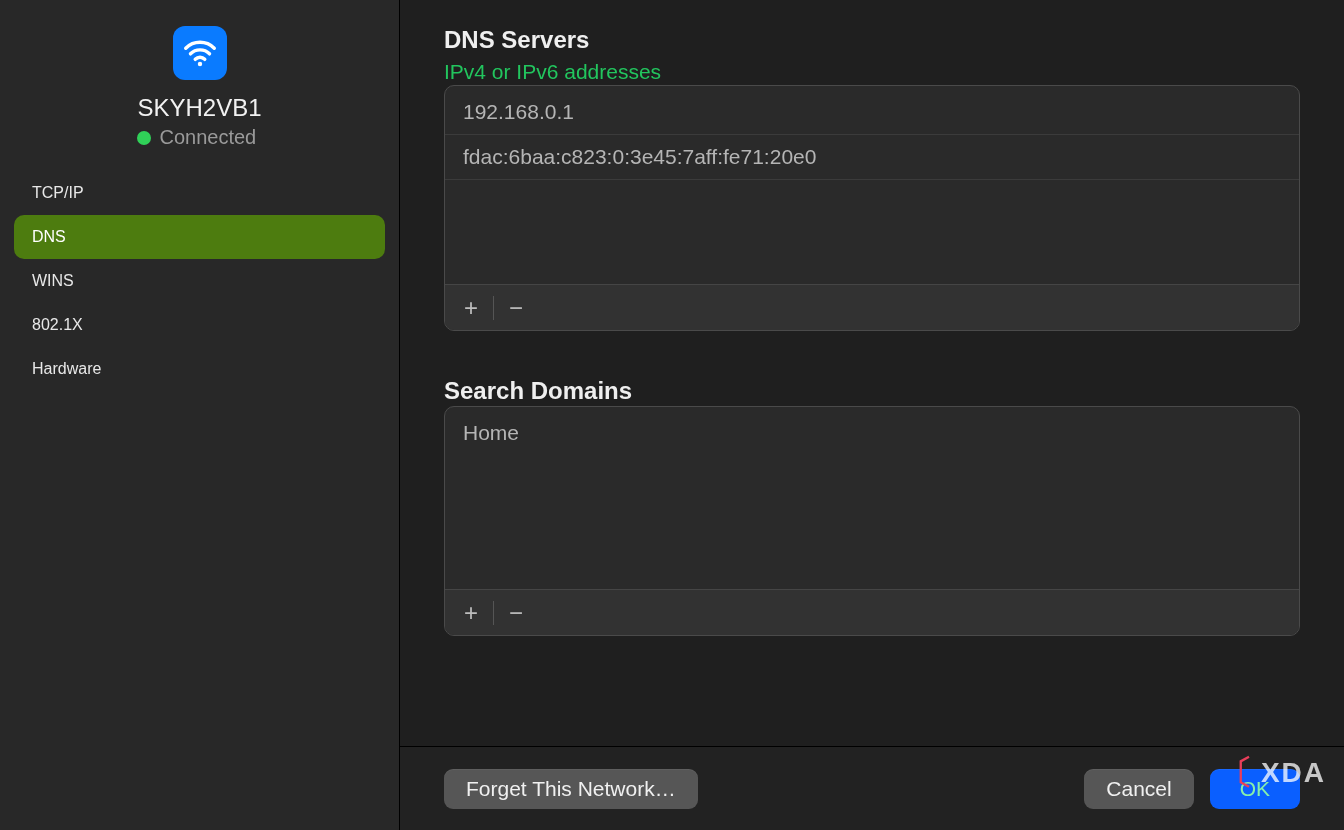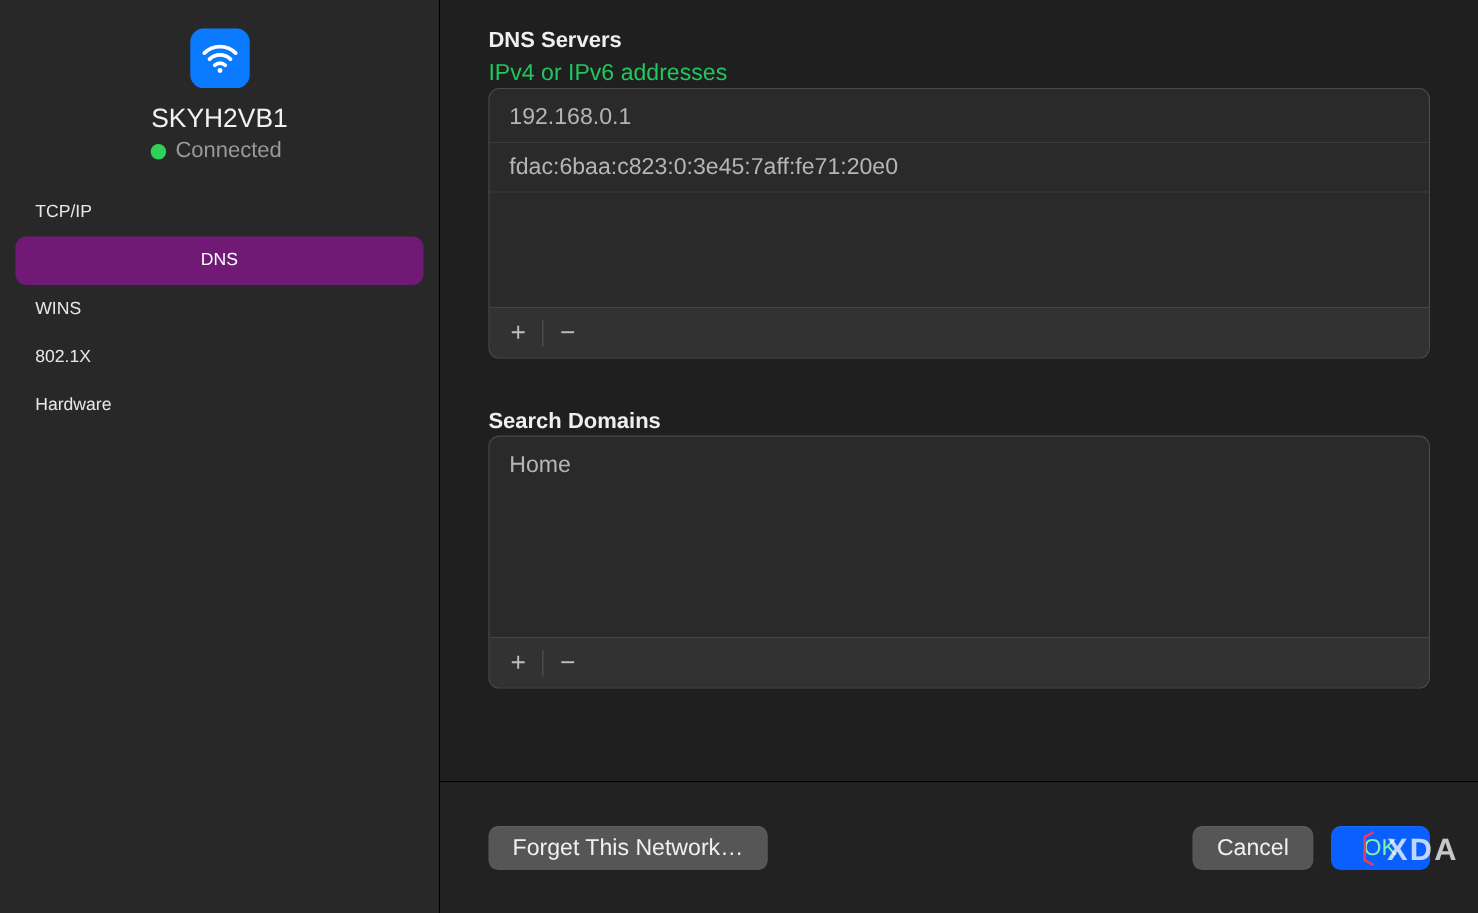--- a/index.html
+++ b/index.html
@@ -61,40 +61,39 @@
     margin-top: 4px;
   }
   .nav-item {
     font-size: 16px;
     padding: 13px 18px;
     border-radius: 10px;
     color: #e8e8e8;
     cursor: default;
   }
   .nav-item.selected {
-    background: #701a75;
+    background: #4d7c0f;
     color: #fff;
-    text-align: center;
   }
 
   
   .main {
     flex: 1;
     height: 100%;
     display: flex;
     flex-direction: column;
     background: #1f1f1f;
   }
   .content {
     flex: 1;
     padding: 26px 44px 10px 44px;
     overflow: hidden;
   }
   .section-title {
-    font-size: 20px;
+    font-size: 24px;
     font-weight: 600;
     color: #efefef;
   }
   .section-sub {
     font-size: 21px;
     color: #22c55e;
     margin-top: 6px;
   }
   .list-box {
     margin-top: 1px;
@@ -139,21 +138,21 @@
     height: 24px;
     background: #555;
     margin: 0 4px;
   }
   .section2 {
     margin-top: 46px;
   }
 
   
   .footer {
-    height: 120px;
+    height: 84px;
     border-top: 1px solid #000;
     background: #222;
     display: flex;
     align-items: center;
     padding: 0 44px;
     gap: 16px;
   }
   .spacer { flex: 1; }
   .btn {
     font-size: 21px;

